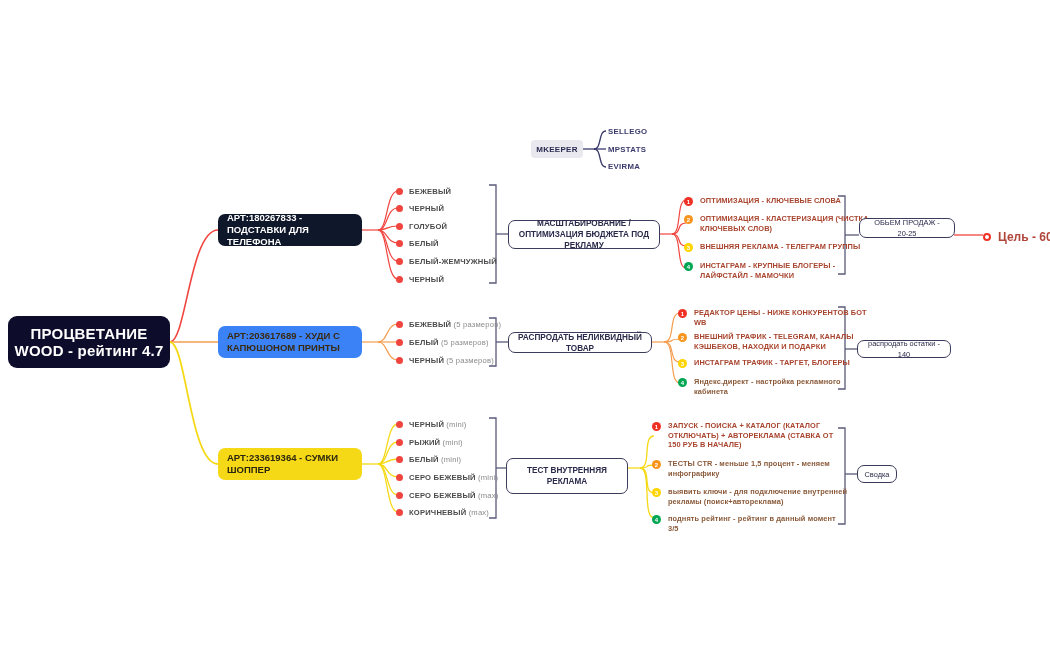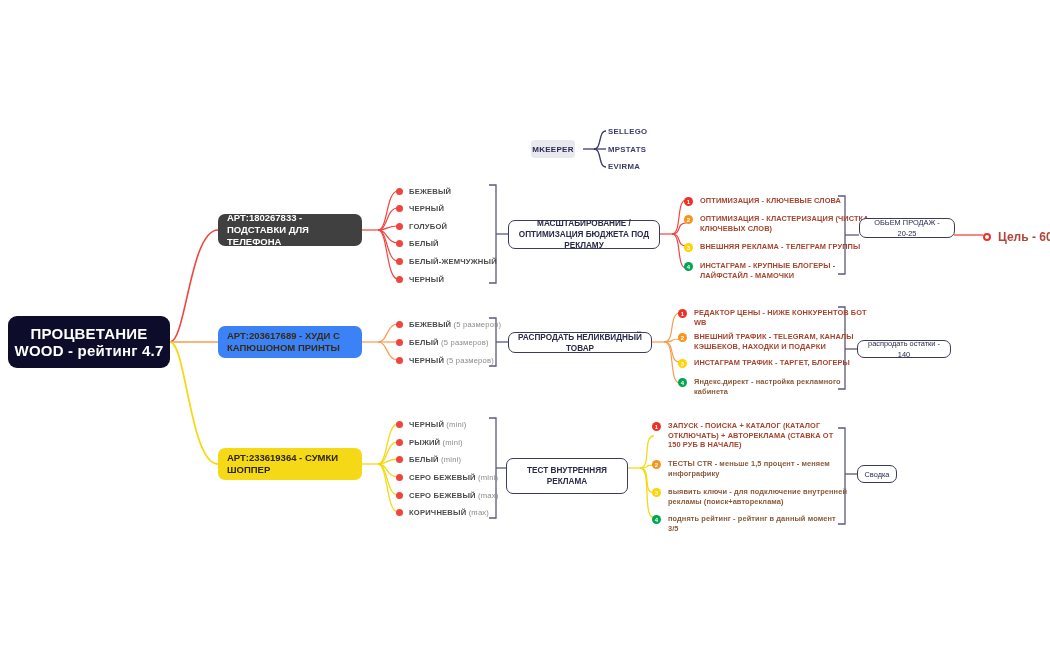--- a/index.html
+++ b/index.html
@@ -15,21 +15,21 @@
     background:#0d0d2b;border-radius:9px;color:#fff;
     display:flex;flex-direction:column;align-items:center;justify-content:center;
     font-weight:bold;letter-spacing:.2px;
   }
   .root .l1{font-size:15px;line-height:17px;}
   .root .l2{font-size:15px;line-height:18px;}
 
   
   .prod{border-radius:7px;color:#fff;font-weight:bold;font-size:9.5px;line-height:12px;
         padding:8px 9px;box-sizing:border-box;display:flex;align-items:center;}
-  .prod.red{background:#404040;}
+  .prod.red{background:#0f172a;}
   .prod.orange{background:#3b82f6;color:#3a2a10;}
   .prod.yellow{background:#f5d916;color:#2b2610;}
 
   
   .pill{border:1.4px solid #3b3b5c;border-radius:7px;background:#fff;color:#2a2a4a;
         font-size:8.2px;line-height:11px;font-weight:600;display:flex;align-items:center;
         justify-content:center;text-align:center;padding:5px 8px;box-sizing:border-box;}
   .pill.sm{font-size:7.4px;font-weight:500;}
 
   
@@ -127,21 +127,21 @@
     <path d="M594 149 C 602 149 598 131 606 131" stroke="#3a3a6b" stroke-width="1.3" fill="none"></path>
     <path d="M594 149 L 606 149" stroke="#3a3a6b" stroke-width="1.3" fill="none"></path>
     <path d="M594 149 C 602 149 598 167 606 167" stroke="#3a3a6b" stroke-width="1.3" fill="none"></path>
   </svg>
 
   <div class="node root">
     <div class="l1">ПРОЦВЕТАНИЕ</div>
     <div class="l2">WOOD - рейтинг 4.7</div>
   </div>
 
-  <div class="node grey" style="left:531px;top:140px;width:44px;height:18px;">
+  <div class="node grey" style="left:531px;top:140px;width:52px;height:18px;">
     <span>MKEEPER</span>
   </div>
   <div class="leafword" style="left:608px;top:127px;">SELLEGO</div>
   <div class="leafword" style="left:608px;top:145px;">MPSTATS</div>
   <div class="leafword" style="left:608px;top:162px;">EVIRMA</div>
 
   <div class="node prod red" style="left:218px;top:214px;width:144px;height:32px;">
     <span>АРТ:180267833 - ПОДСТАВКИ ДЛЯ ТЕЛЕФОНА</span>
   </div>
 

